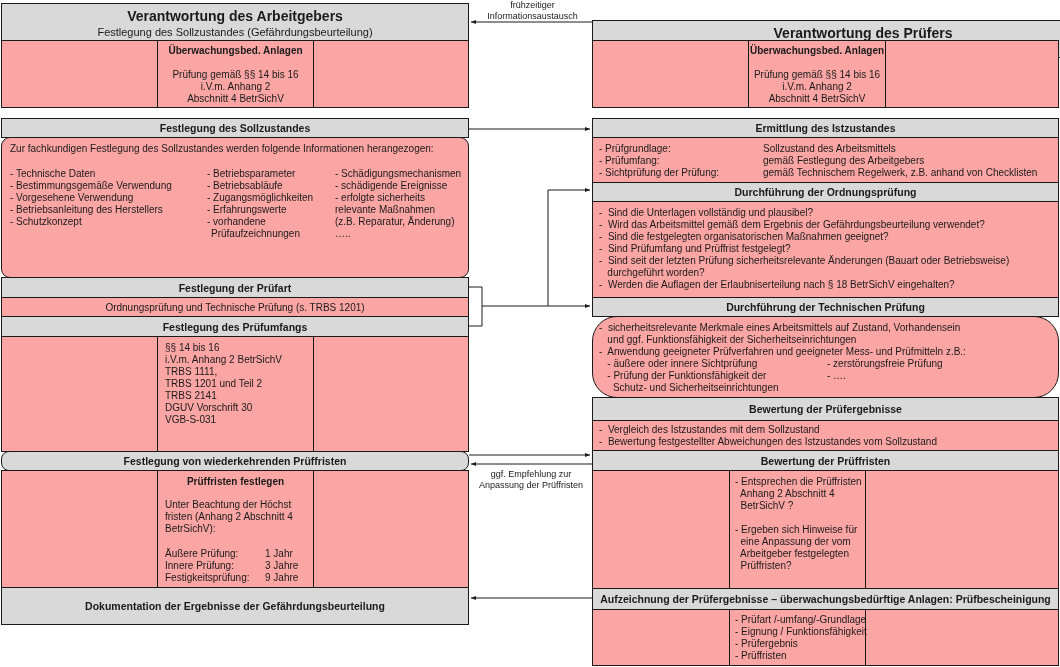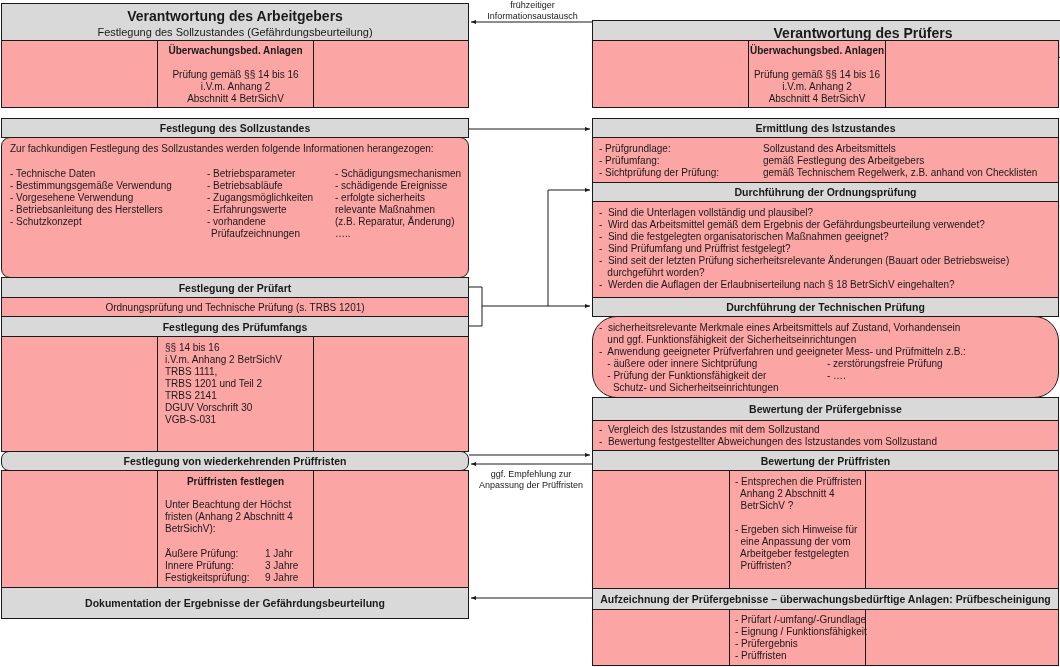--- a/index.html
+++ b/index.html
@@ -83,21 +83,21 @@
   <div class="txt" style="left:163px;top:28px;">Unter Beachtung der Höchst</div>
   <div class="txt" style="left:163px;top:40px;">fristen (Anhang 2 Abschnitt 4</div>
   <div class="txt" style="left:163px;top:52px;">BetrSichV):</div>
   <div class="txt" style="left:163px;top:77px;">Äußere Prüfung:</div>
   <div class="txt" style="left:263px;top:77px;">1 Jahr</div>
   <div class="txt" style="left:163px;top:89px;">Innere Prüfung:</div>
   <div class="txt" style="left:263px;top:89px;">3 Jahre</div>
   <div class="txt" style="left:163px;top:101px;">Festigkeitsprüfung:</div>
   <div class="txt" style="left:263px;top:101px;">9 Jahre</div>
 </div>
-<div class="hdr" style="left:1px;top:587px;width:468px;height:32px;">Dokumentation der Ergebnisse der Gefährdungsbeurteilung</div>
+<div class="hdr" style="left:1px;top:587px;width:468px;height:38px;">Dokumentation der Ergebnisse der Gefährdungsbeurteilung</div>
 
 <div class="bighdr" style="left:592px;top:20px;width:542px;height:38px;">
   <div class="t1">Verantwortung des Prüfers</div>
   <div class="t2">Durchführung von Prüfungen (Prüfkompetenz)</div>
 </div>
 <div class="box" style="left:592px;top:40px;width:467px;height:68px;">
   <div class="vline" style="left:155px;top:0;height:66px;"></div>
   <div class="vline" style="left:292px;top:0;height:66px;"></div>
   <div class="cell bold center" style="left:156px;top:4px;width:136px;">Überwachungsbed. Anlagen</div>
   <div class="cell center" style="left:156px;top:28px;width:136px;">Prüfung gemäß §§ 14 bis 16</div>

